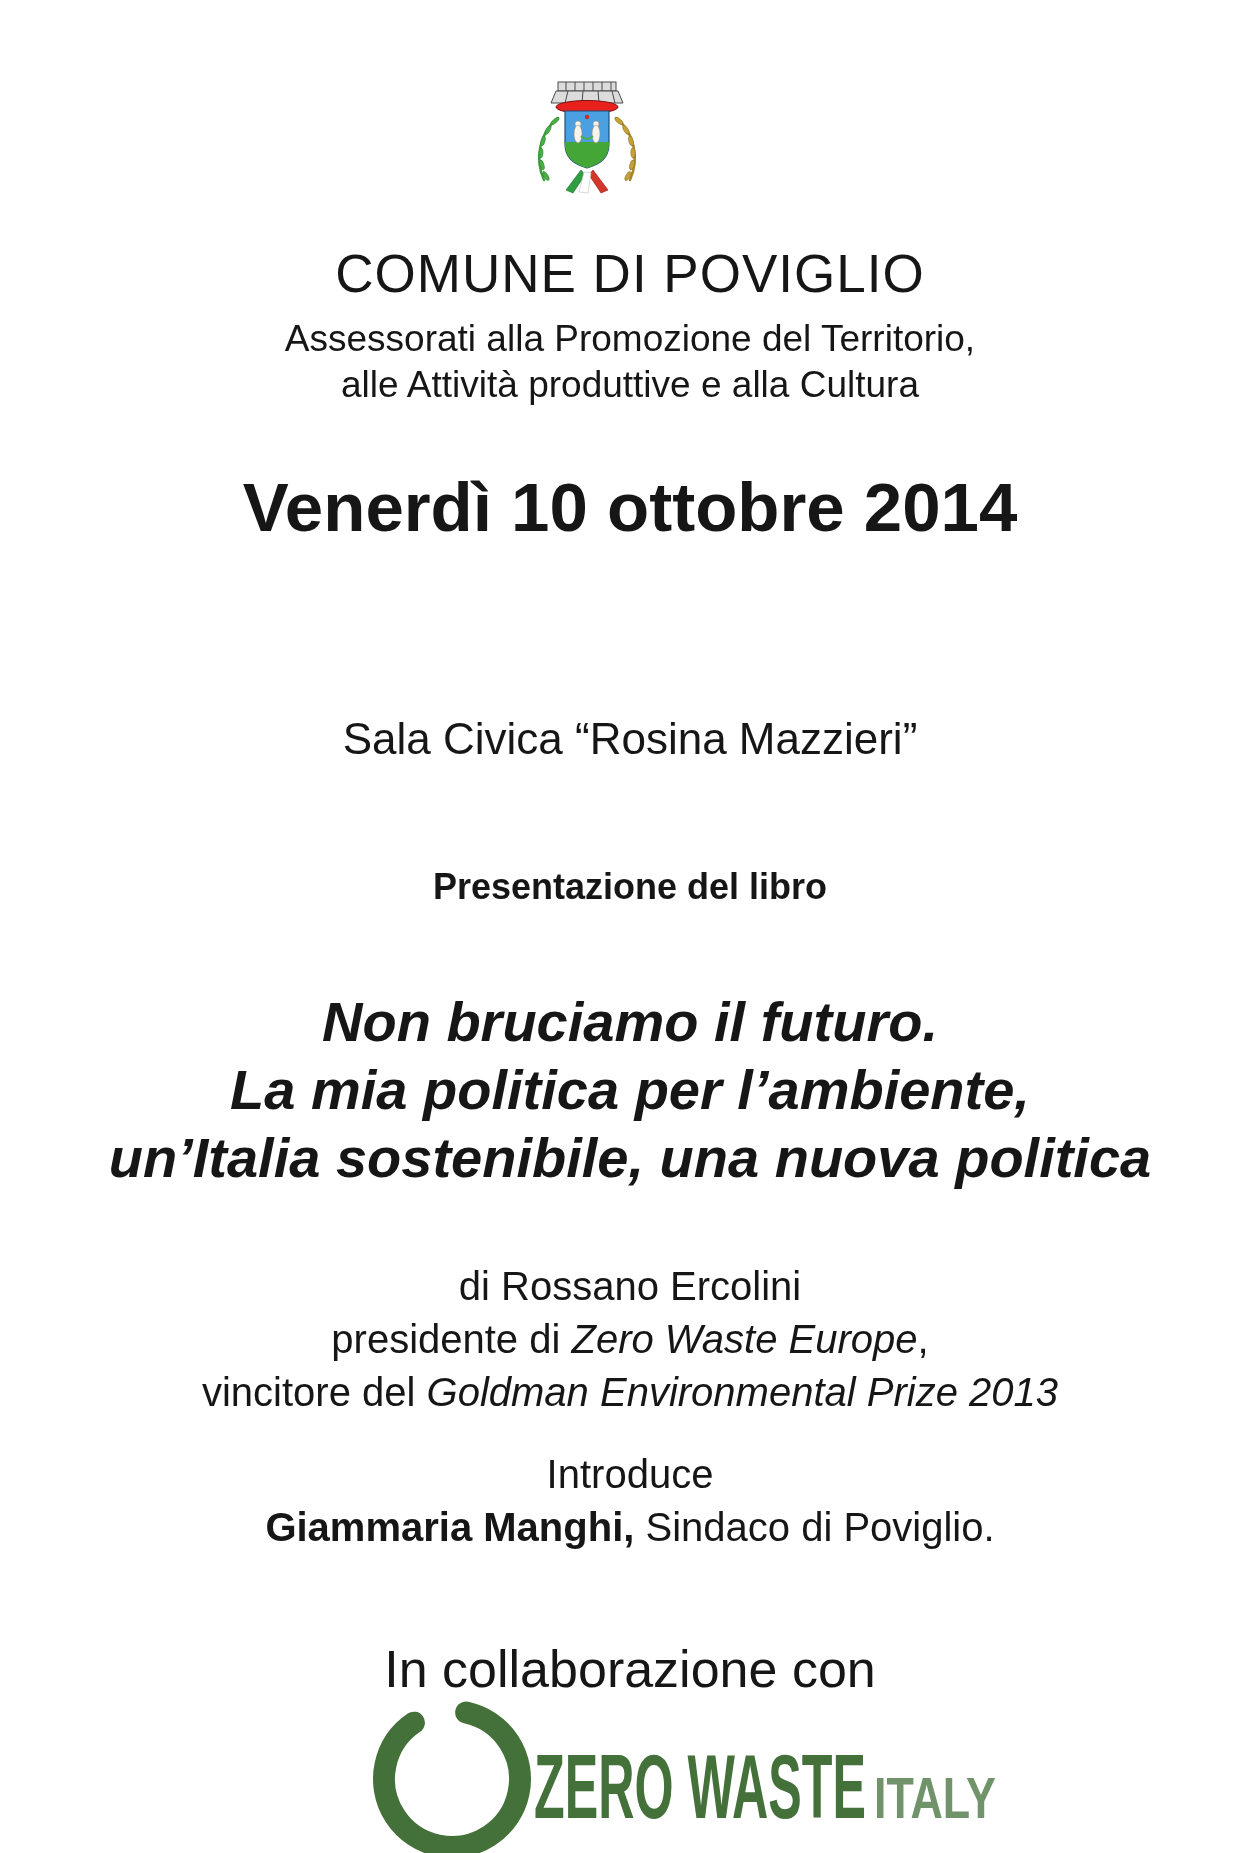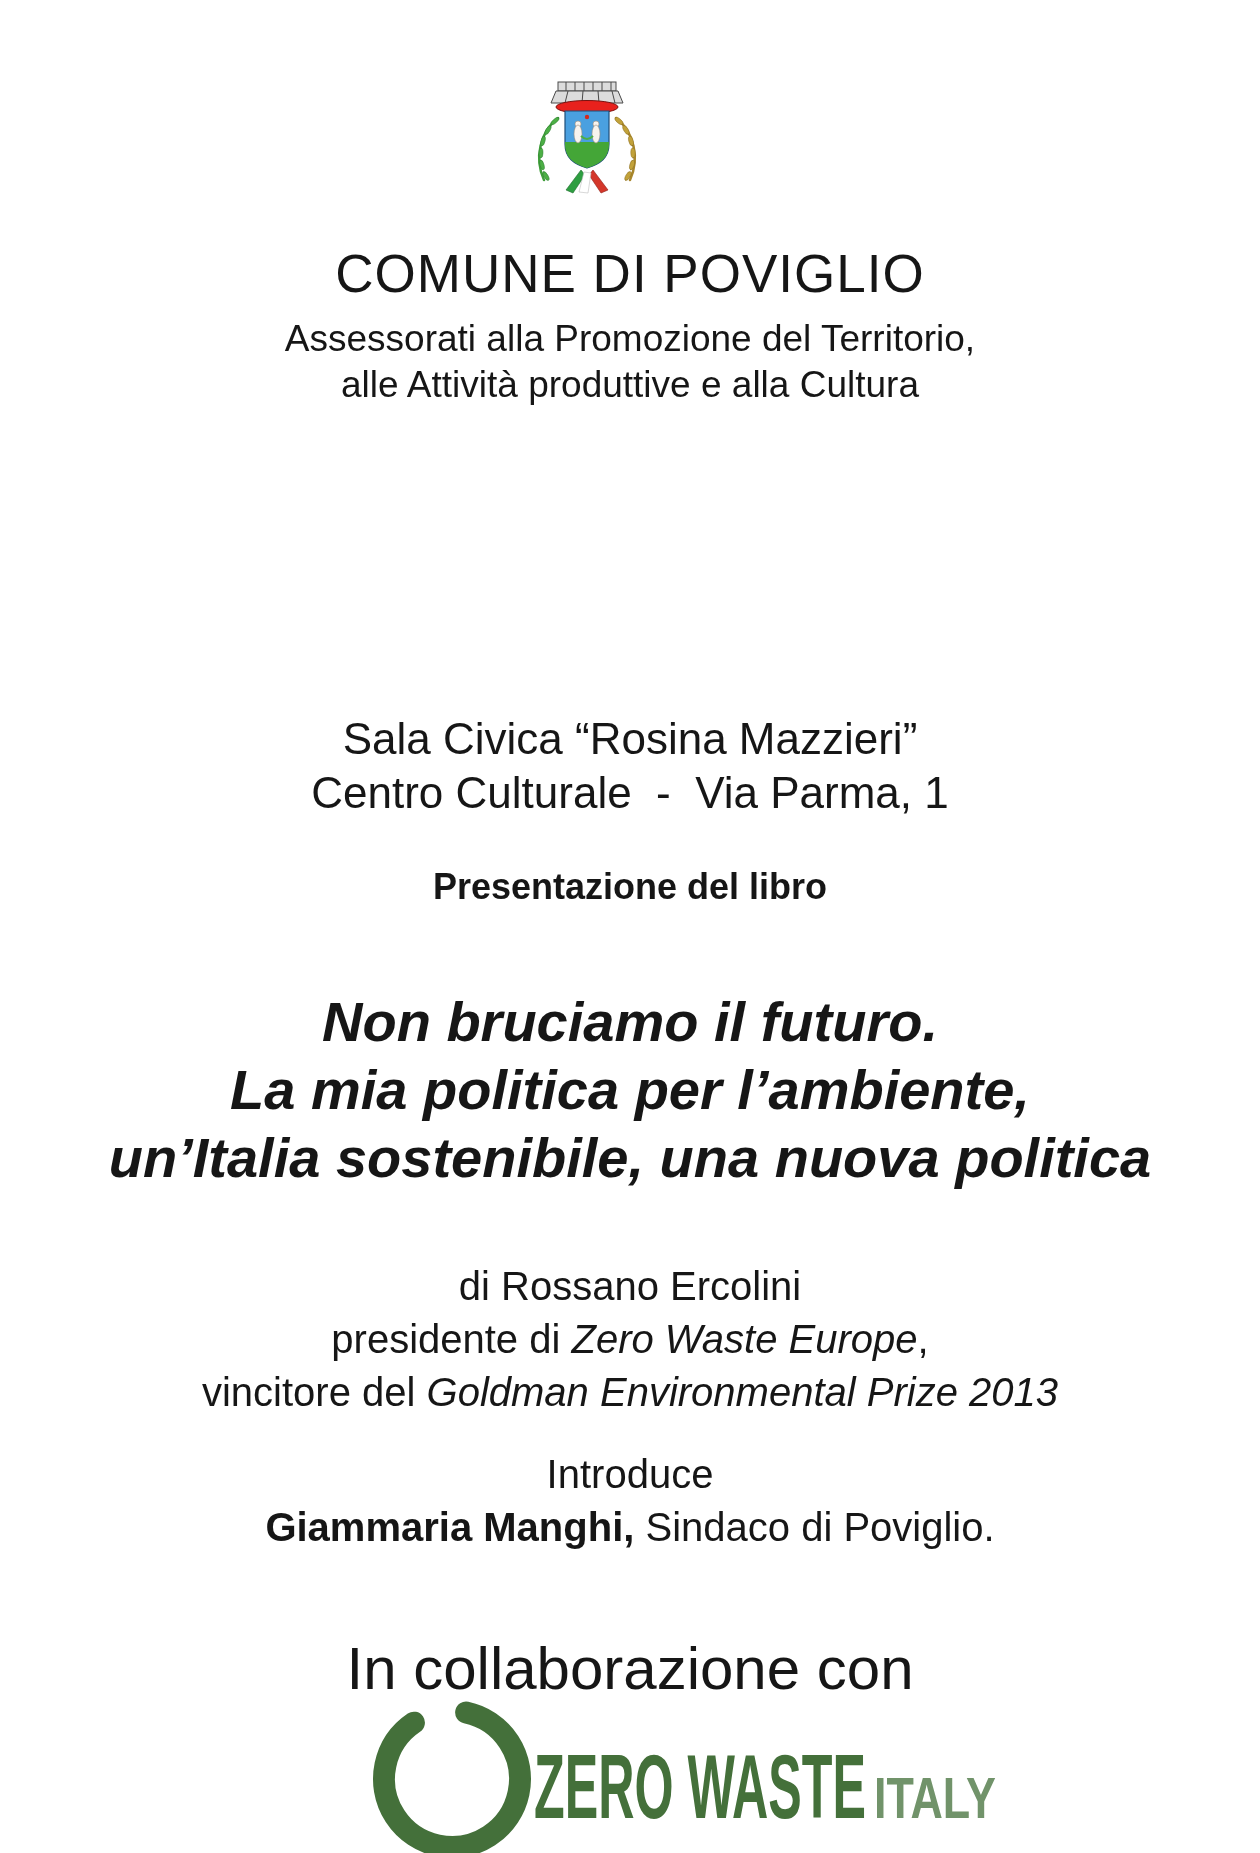--- a/index.html
+++ b/index.html
@@ -28,21 +28,21 @@
 
   .book-title{font-size:56px;line-height:68px;font-weight:bold;font-style:italic;}
 
   .author{font-size:40px;line-height:53px;}
   .author .b{font-weight:normal;}
   .author .i{font-style:italic;}
 
   .intro{font-size:40px;line-height:53px;}
   .intro .b{font-weight:bold;}
 
-  .collab-label{font-size:60px;line-height:54px;}
+  .collab-label{font-size:52px;line-height:54px;}
 
   .logo-svg{transform:translateX(62px);}
   .logo-main-text{font-family:"Liberation Sans","DejaVu Sans",sans-serif;font-weight:bold;}
   .logo-sub-text{font-family:"Liberation Sans","DejaVu Sans",sans-serif;font-weight:bold;}
 </style>
 </head>
 <body>
 
 <div class="page">
 
@@ -112,25 +112,25 @@
 
   <div class="abs" style="top:244px;">
     <div class="muni-title">COMUNE DI POVIGLIO</div>
     <div class="muni-sub">
       <div>Assessorati alla Promozione del Territorio,</div>
       <div>alle Attività produttive e alla Cultura</div>
     </div>
   </div>
 
   <div class="abs" style="top:470px;">
+    <div class="event-date">Venerdì 10 ottobre 2014</div>
   </div>
 
   <div class="abs venue" style="top:712px;">
     <div>Sala Civica “Rosina Mazzieri”</div>
-    <div class="pre">Centro Culturale  -  Via Parma, 1</div>
   </div>
 
   <div class="abs section-title" style="top:860px;">Presentazione del libro</div>
 
   <div class="abs book-title" style="top:988px;">
     <div>Non bruciamo il futuro.</div>
     <div>La mia politica per l’ambiente,</div>
     <div>un’Italia sostenibile, una nuova politica</div>
   </div>
 

